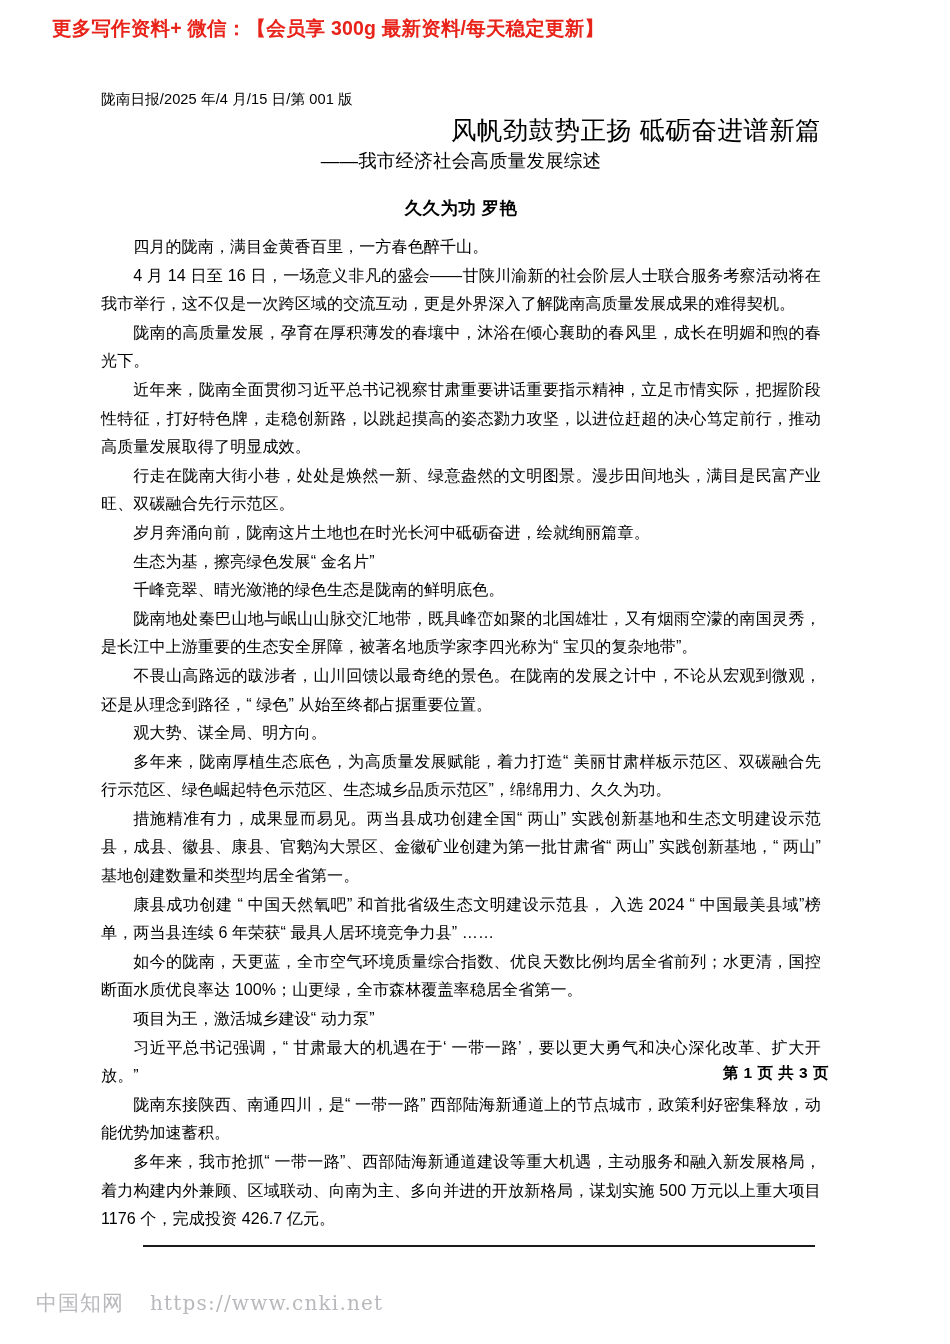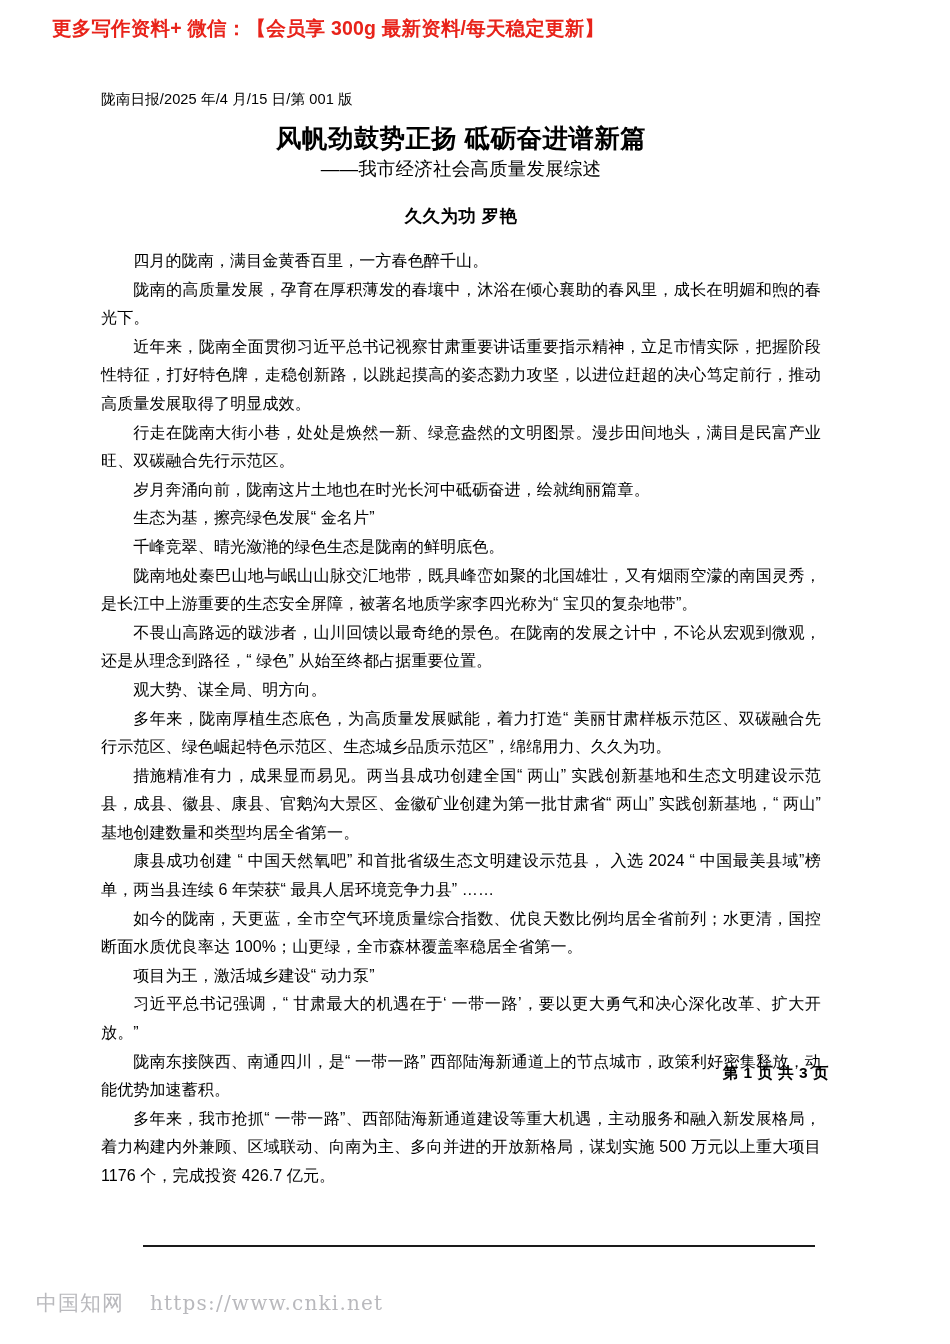--- a/index.html
+++ b/index.html
@@ -48,24 +48,24 @@
   }
 
   .source-line {
     font-size: 14.6px;
     line-height: 22px;
     letter-spacing: 0.1px;
     white-space: nowrap;
   }
 
   .headline {
-    margin-top: 11px;
-    text-align: center;
+    margin-top: 3px;
+    text-align: right;
     font-size: 25.5px;
-    font-weight: bold;
+    font-weight: normal;
     line-height: 34px;
     letter-spacing: 0.4px;
     white-space: nowrap;
   }
 
   .subheadline {
     text-align: center;
     font-size: 18.5px;
     font-weight: normal;
     line-height: 27px;
@@ -76,21 +76,21 @@
   .byline {
     margin-top: 20px;
     text-align: center;
     font-size: 17.5px;
     font-weight: bold;
     line-height: 28px;
     letter-spacing: 0.4px;
   }
 
   .body-text {
-    margin-top: 16px;
+    margin-top: 10px;
   }
 
   .body-text p {
     margin: 0;
     font-size: 16.1px;
     line-height: 28.6px;
     text-align: justify;
     text-justify: inter-ideograph;
     text-indent: 2em;
     letter-spacing: 0.05px;
@@ -153,20 +153,21 @@
     <div class="source-line">陇南日报/2025 年/4 月/15 日/第 001 版</div>
 
     <div class="headline">风帆劲鼓势正扬  砥砺奋进谱新篇</div>
 
     <div class="subheadline">——我市经济社会高质量发展综述</div>
 
     <div class="byline">久久为功  罗艳</div>
 
     <div class="body-text">
       <p>四月的陇南，满目金黄香百里，一方春色醉千山。</p>
+      <p>4 月 14 日至 16 日，一场意义非凡的盛会——甘陕川渝新的社会阶层人士联合服务考察活动将在我市举行，这不仅是一次跨区域的交流互动，更是外界深入了解陇南高质量发展成果的难得契机。</p>
       <p>陇南的高质量发展，孕育在厚积薄发的春壤中，沐浴在倾心襄助的春风里，成长在明媚和煦的春光下。</p>
       <p>近年来，陇南全面贯彻习近平总书记视察甘肃重要讲话重要指示精神，立足市情实际，把握阶段性特征，打好特色牌，走稳创新路，以跳起摸高的姿态勠力攻坚，以进位赶超的决心笃定前行，推动高质量发展取得了明显成效。</p>
       <p>行走在陇南大街小巷，处处是焕然一新、绿意盎然的文明图景。漫步田间地头，满目是民富产业旺、双碳融合先行示范区。</p>
       <p>岁月奔涌向前，陇南这片土地也在时光长河中砥砺奋进，绘就绚丽篇章。</p>
       <p>生态为基，擦亮绿色发展“ 金名片”</p>
       <p>千峰竞翠、晴光潋滟的绿色生态是陇南的鲜明底色。</p>
       <p>陇南地处秦巴山地与岷山山脉交汇地带，既具峰峦如聚的北国雄壮，又有烟雨空濛的南国灵秀，是长江中上游重要的生态安全屏障，被著名地质学家李四光称为“ 宝贝的复杂地带”。</p>
       <p>不畏山高路远的跋涉者，山川回馈以最奇绝的景色。在陇南的发展之计中，不论从宏观到微观，还是从理念到路径，“ 绿色” 从始至终都占据重要位置。</p>
       <p>观大势、谋全局、明方向。</p>
       <p>多年来，陇南厚植生态底色，为高质量发展赋能，着力打造“ 美丽甘肃样板示范区、双碳融合先行示范区、绿色崛起特色示范区、生态城乡品质示范区”，绵绵用力、久久为功。</p>

